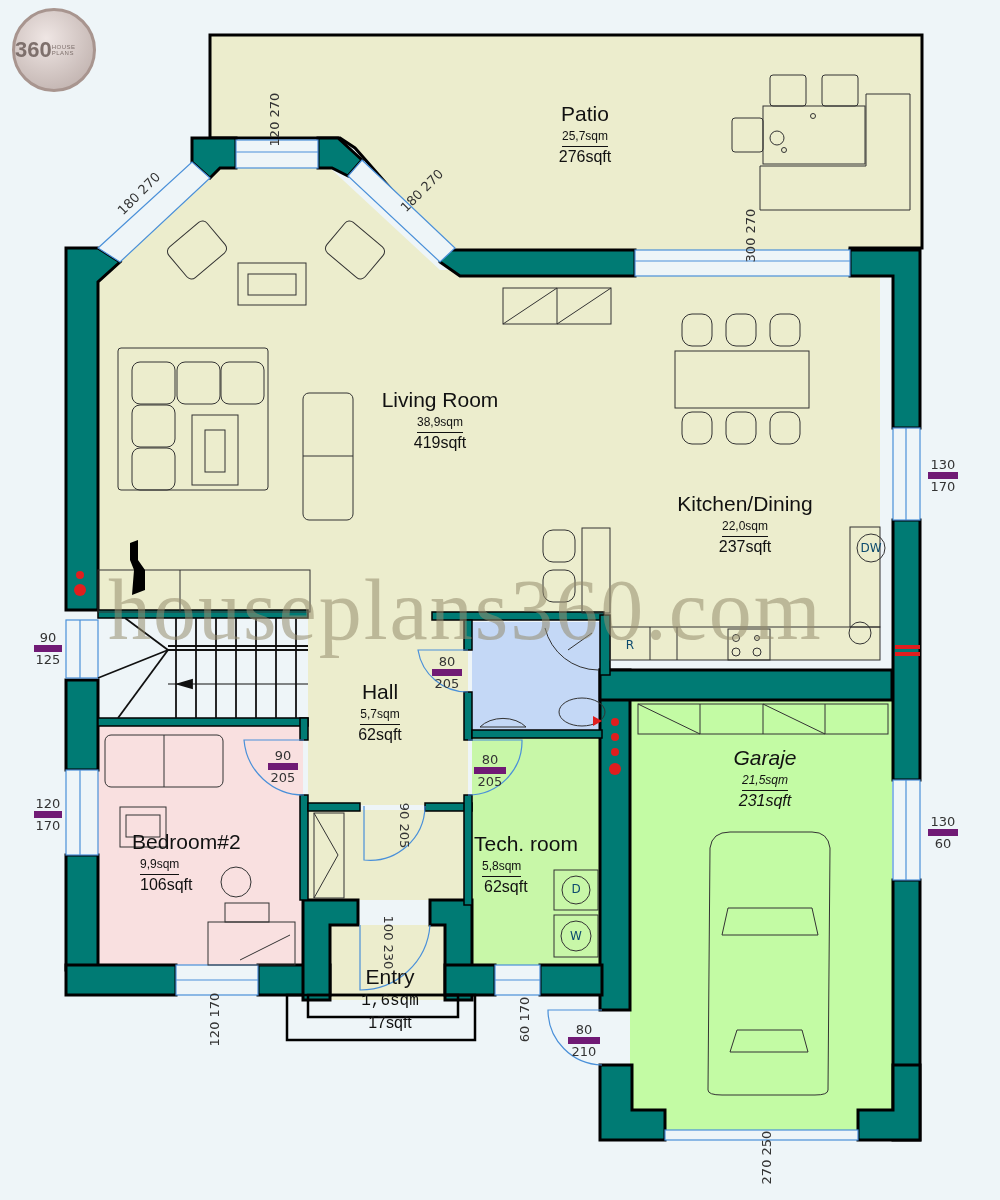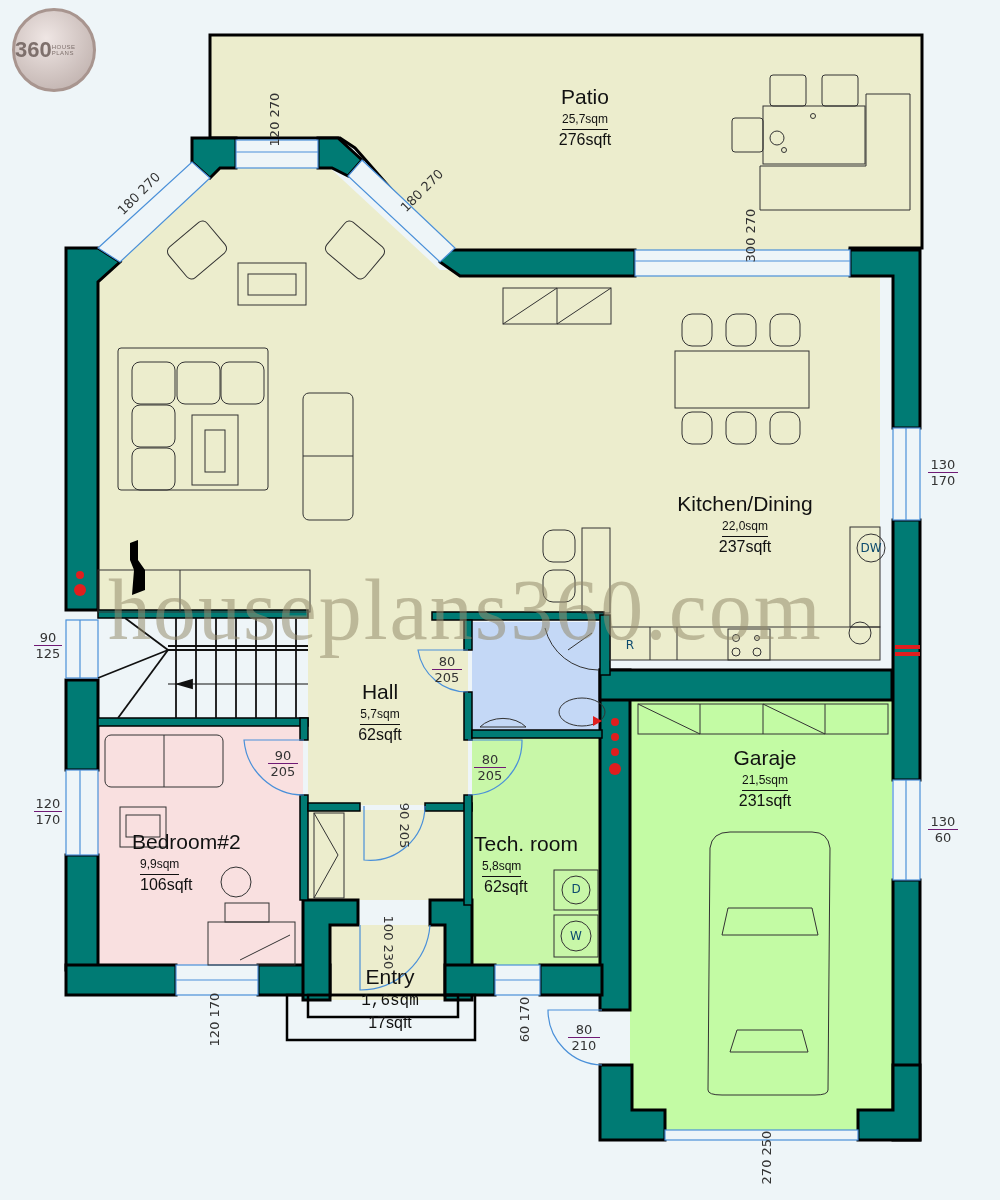--- a/index.html
+++ b/index.html
@@ -4,21 +4,21 @@
 <style>
   html,body{margin:0;padding:0;background:#eef5f8;}
   #plan{position:relative;width:1000px;height:1200px;overflow:hidden;background:#eef5f8;font-family:"Liberation Sans",sans-serif;}
   svg{position:absolute;left:0;top:0;}
   .label{position:absolute;text-align:center;color:#111;font-family:"Liberation Sans",sans-serif;}
   .label .name{font-size:21px;display:block;line-height:24px;}
   .label .sqm{font-size:12px;display:inline-block;border-bottom:1.5px solid #111;line-height:19px;}
   .label .sqft{font-size:16px;display:block;line-height:20px;}
   .dim{position:absolute;font-family:"DejaVu Sans",sans-serif;font-size:13px;color:#333;line-height:15px;text-align:center;}
   .dim span{display:block;}
-  .dim .top{border-bottom:1px solid #701a75;}
+  .dim .top{border-bottom:7px solid #701a75;}
   .dimv{position:absolute;font-family:"DejaVu Sans",sans-serif;font-size:13px;color:#333;transform-origin:center;white-space:nowrap;}
   .watermark{position:absolute;left:108px;top:560px;font-family:"Liberation Serif",serif;font-size:86px;color:rgba(150,140,110,0.55);letter-spacing:2px;pointer-events:none;}
   .logo{position:absolute;left:12px;top:8px;width:78px;height:78px;border-radius:50%;background:radial-gradient(circle at 40% 35%,#efe6e4,#b8a9a5);border:3px solid #a8958f;display:flex;align-items:center;justify-content:center;}
   .logo .num{font-size:22px;font-weight:bold;color:#7e706c;line-height:22px;}
   .logo .sub{font-size:6px;color:#7e706c;letter-spacing:0.5px;}
   .appl{position:absolute;font-family:"DejaVu Sans",sans-serif;font-size:12px;color:#0c4a6e;text-align:center;}
 </style>
 </head>
 <body>
 
@@ -258,36 +258,41 @@
     </g>
 
     <polygon points="130,543 138,540 138,560 145,570 145,590 132,595 134,570 130,560" fill="#000"></polygon>
   </svg>
 
   <div class="logo">
     <span class="num">360</span>
     <span class="sub">HOUSE PLANS</span>
   </div>
 
-  <div class="label" style="left:520px;top:85px;width:130px;">
+  <div class="label" style="left:520px;top:102px;width:130px;">
     <span class="name">Patio</span>
     <span class="sqm">25,7sqm</span>
     <span class="sqft">276sqft</span>
+  </div>
+  <div class="label" style="left:360px;top:388px;width:160px;">
+    <span class="name">Living Room</span>
+    <span class="sqm">38,9sqm</span>
+    <span class="sqft">419sqft</span>
   </div>
   <div class="label" style="left:655px;top:492px;width:180px;">
     <span class="name">Kitchen/Dining</span>
     <span class="sqm">22,0sqm</span>
     <span class="sqft">237sqft</span>
   </div>
   <div class="label" style="left:340px;top:680px;width:80px;">
     <span class="name">Hall</span>
     <span class="sqm">5,7sqm</span>
     <span class="sqft">62sqft</span>
   </div>
-  <div class="label" style="left:705px;top:746px;width:120px;">
+  <div class="label" style="left:705px;top:746px;width:120px;font-style:italic;">
     <span class="name">Garaje</span>
     <span class="sqm">21,5sqm</span>
     <span class="sqft">231sqft</span>
   </div>
   <div class="label" style="left:132px;top:830px;width:120px;text-align:left;">
     <span class="name">Bedroom#2</span>
     <span class="sqm" style="margin-left:8px;">9,9sqm</span>
     <span class="sqft" style="margin-left:8px;">106sqft</span>
   </div>
   <div class="label" style="left:474px;top:832px;width:130px;text-align:left;">

